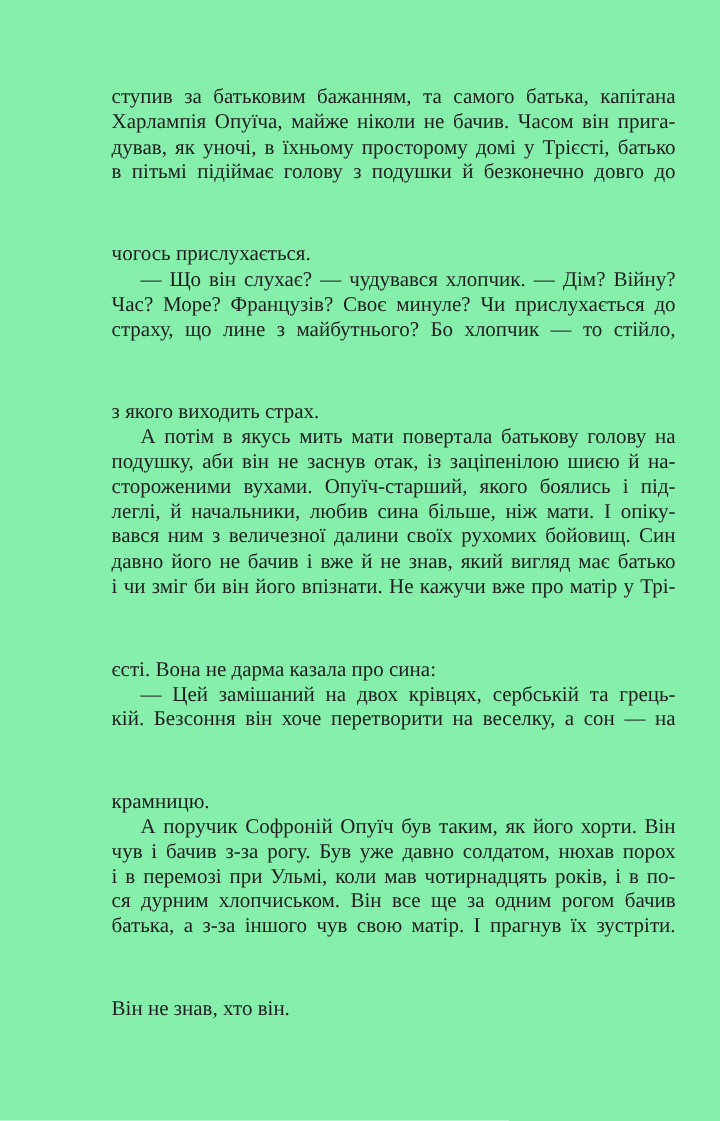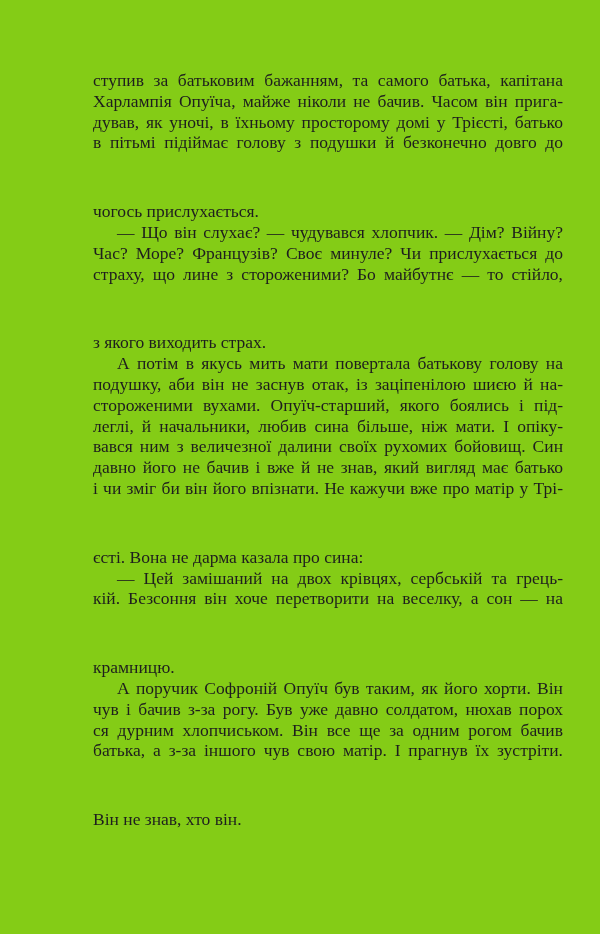--- a/index.html
+++ b/index.html
@@ -9,21 +9,21 @@
   }
   body {
     width: 600px;
     height: 934px;
     position: relative;
     overflow: hidden;
   }
   .book-page {
     position: absolute;
     inset: 0;
-    background: #84cc16;
+    background: #86efac;
   }
   .page-text {
     position: absolute;
     left: 93px;
     top: 70px;
     width: 470px;
     font-family: "Liberation Serif", "DejaVu Serif", serif;
     font-size: 17.5px;
     line-height: 20.8px;
     color: #1e1e1e;
@@ -54,39 +54,40 @@
       <div class="paragraph">
         <div class="line">ступив за батьковим бажанням, та самого батька, капітана</div>
         <div class="line">Харлампія Опуїча, майже ніколи не бачив. Часом він прига-</div>
         <div class="line">дував, як уночі, в їхньому просторому домі у Трієсті, батько</div>
         <div class="line">в пітьмі підіймає голову з подушки й безконечно довго до</div>
         <div class="line para-end">чогось прислухається.</div>
       </div>
       <div class="paragraph">
         <div class="line indented">— Що він слухає? — чудувався хлопчик. — Дім? Війну?</div>
         <div class="line">Час? Море? Французів? Своє минуле? Чи прислухається до</div>
-        <div class="line">страху, що лине з стороженими? Бо майбутнє — то стійло,</div>
+        <div class="line">страху, що лине з майбутнього? Бо хлопчик — то стійло,</div>
         <div class="line para-end">з якого виходить страх.</div>
       </div>
       <div class="paragraph">
         <div class="line indented">А потім в якусь мить мати повертала батькову голову на</div>
         <div class="line">подушку, аби він не заснув отак, із заціпенілою шиєю й на-</div>
         <div class="line">стороженими вухами. Опуїч-старший, якого боялись і під-</div>
         <div class="line">леглі, й начальники, любив сина більше, ніж мати. І опіку-</div>
         <div class="line">вався ним з величезної далини своїх рухомих бойовищ. Син</div>
         <div class="line">давно його не бачив і вже й не знав, який вигляд має батько</div>
         <div class="line">і чи зміг би він його впізнати. Не кажучи вже про матір у Трі-</div>
         <div class="line para-end">єсті. Вона не дарма казала про сина:</div>
       </div>
       <div class="paragraph">
         <div class="line indented">— Цей замішаний на двох крівцях, сербській та грець-</div>
         <div class="line">кій. Безсоння він хоче перетворити на веселку, а сон — на</div>
         <div class="line para-end">крамницю.</div>
       </div>
       <div class="paragraph">
         <div class="line indented">А поручик Софроній Опуїч був таким, як його хорти. Він</div>
         <div class="line">чув і бачив з-за рогу. Був уже давно солдатом, нюхав порох</div>
+        <div class="line">і в перемозі при Ульмі, коли мав чотирнадцять років, і в по-</div>
         <div class="line">ся дурним хлопчиськом. Він все ще за одним рогом бачив</div>
         <div class="line">батька, а з-за іншого чув свою матір. І прагнув їх зустріти.</div>
         <div class="line para-end">Він не знав, хто він.</div>
       </div>
     </div>
 </div>
 
 </body></html>

